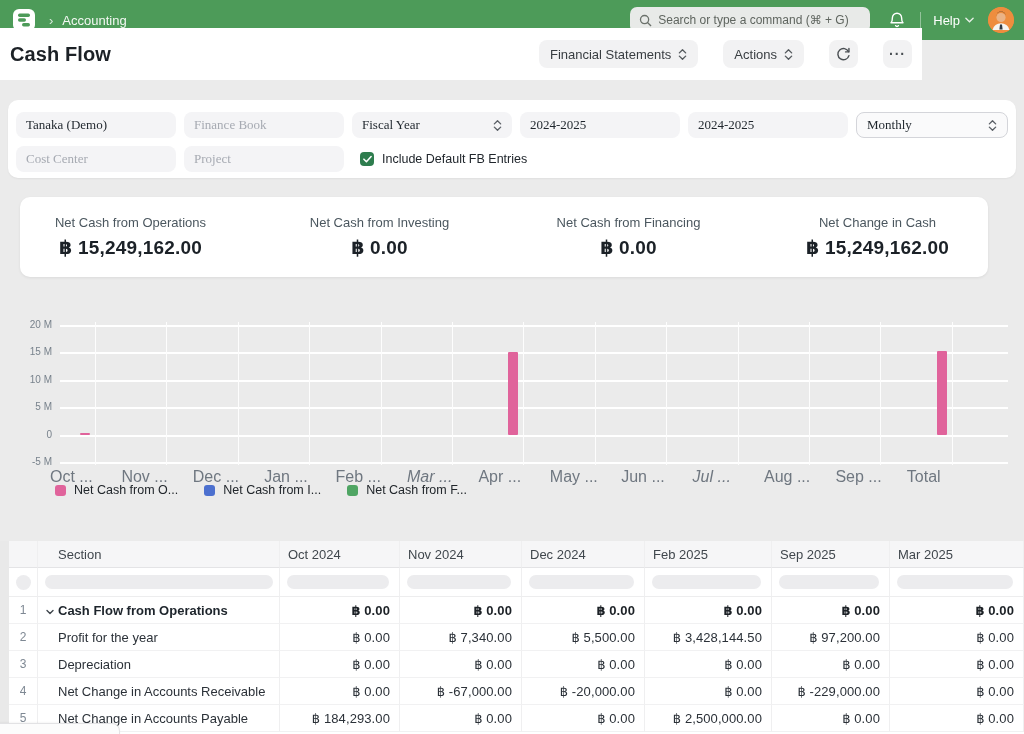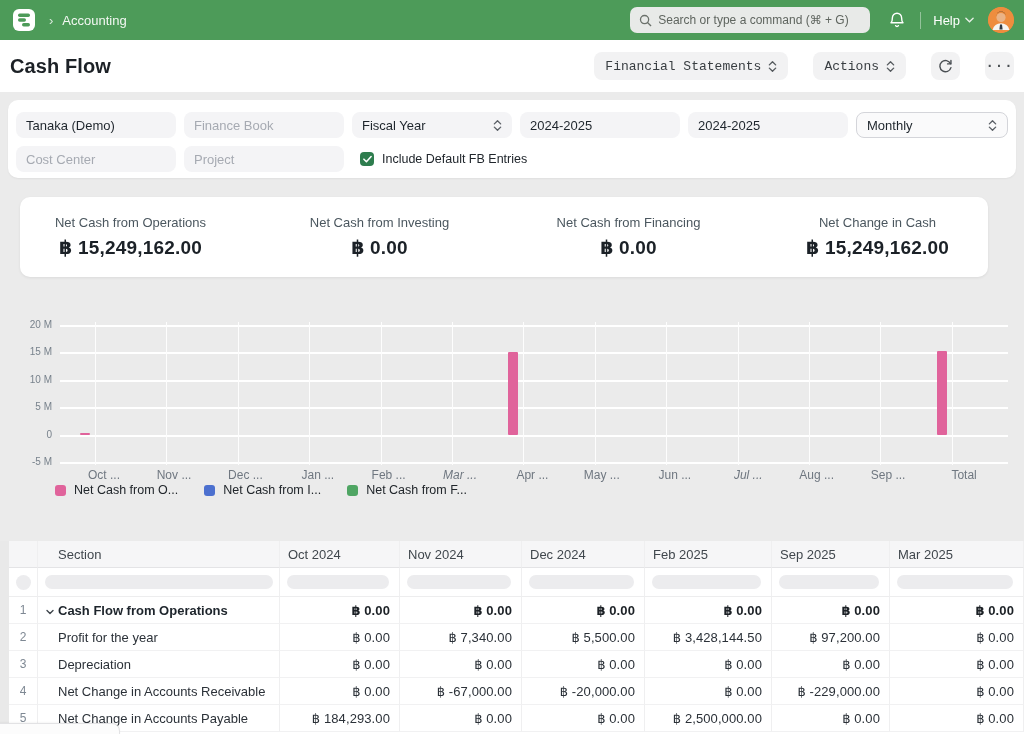--- a/index.html
+++ b/index.html
@@ -15,58 +15,58 @@
   .nav-right { margin-left:auto; display:flex; align-items:center; }
   .searchbar { width:240px; height:26px; background:#e8eae8; border-radius:7px; display:flex;
                align-items:center; padding:0 9px; color:#5f655f; font-size:12px; gap:6px; }
   .bell { margin-left:18px; width:18px; height:18px; }
   .nav-div { width:1px; height:17px; background:rgba(255,255,255,.4); margin:0 12px 0 14px; }
   .help { color:#fff; font-size:13px; font-weight:500; display:flex; align-items:center; gap:5px; }
   .avatar { width:26px; height:26px; border-radius:50%; margin-left:14px; overflow:hidden;
             background:#ee8d3e; position:relative; flex:0 0 auto; }
 
   
-  .pagehead { position:absolute; left:0; top:40px; width:1024px; height:52px; background:#fff;
+  .pagehead { position:absolute; left:0; top:28px; width:922px; height:52px; background:#fff;
               display:flex; align-items:center; padding:0 10px; }
   .page-title { font-size:20px; font-weight:700; color:#1c2126; letter-spacing:.1px; }
-  .head-right { margin-left:auto; display:flex; align-items:flex-start; gap:25px;font-family:Liberation Mono, monospace; }
+  .head-right { margin-left:auto; display:flex; align-items:flex-start; gap:25px; }
   .btn { height:28px; background:#f2f2f3; border:none; border-radius:8px; padding:0 11px;
          font-family:inherit; font-size:13px; color:#383d41; font-weight:500; display:inline-flex;
          align-items:center; gap:7px; }
   .btn.icon-only { width:29px; padding:0; justify-content:center; }
   .dots { font-size:14px; letter-spacing:1px; color:#4a4f53; font-weight:700; }
 
   
   .filters { position:absolute; left:8px; top:100px; width:1008px; height:78px; background:#fff;
              border-radius:10px; box-shadow:0 1px 2px rgba(0,0,0,.05); padding:12px 8px; }
   .frow { display:flex; gap:8px; align-items:center; }
   .frow + .frow { margin-top:8px; }
   .input { width:160px; height:26px; background:#f4f4f6; border-radius:8px; display:flex;
-           align-items:center; padding:0 10px; font-size:13px; color:#1e252c; font-weight:500; }
+           align-items:center; padding:0 10px; font-size:13px; color:#1e252c; font-weight:500;font-family:Liberation Serif, serif; }
   .input.ph { color:#a6aab2; font-weight:400; }
   .input.sel { justify-content:space-between; }
   .input.bordered { width:152px; background:#fafafb; border:1px solid #d4d5da; }
   .chk-group { display:flex; align-items:center; gap:8px; margin-left:8px; }
   .checkbox { width:14px; height:14px; border-radius:4px; background:#2e7d4e; display:flex;
               align-items:center; justify-content:center; }
   .chk-label { font-size:12.5px; color:#20262c; font-weight:500; }
 
   
   .summary { position:absolute; left:20px; top:197px; width:968px; height:80px; background:#fff;
              border-radius:10px; box-shadow:0 1px 3px rgba(0,0,0,.07); display:flex;gap:28px; }
   .sumcol { flex:1; display:flex; flex-direction:column; align-items:center; justify-content:center; gap:6px; }
   .sumlabel { font-size:13px; color:#4b575f; }
   .sumvalue { font-size:19px; font-weight:700; color:#1b2127; letter-spacing:.2px; }
 
   
   #chart { position:absolute; left:0; top:300px; width:1024px; height:215px; }
   .gl-h { position:absolute; left:60px; width:948px; height:2px; background:#fff; }
   .gl-v { position:absolute; width:1px; top:22px; height:143px; background:#fdfdfd; }
   .ytick { position:absolute; width:44px; text-align:right; font-size:10px; color:#78828c; }
-  .xtick { position:absolute; width:70px; text-align:right; font-size:12px; color:#6f7780; }
+  .xtick { position:absolute; width:70px; text-align:left; font-size:16px; color:#6f7780; }
   .bar { position:absolute; width:10px; border-radius:1px; }
   .legend { position:absolute; left:55px; top:183px; display:flex; align-items:center; gap:26px; }
   .leg-item { display:flex; align-items:center; gap:8px; }
   .leg-swatch { width:11px; height:11px; border-radius:3px; }
   .leg-label { font-size:12.5px; font-weight:500; color:#21262b; }
 
   
   .table-wrap { position:absolute; left:0; top:541px; width:1024px; height:193px; background:#fff; }
   .left-strip { position:absolute; left:0; top:0; width:9px; height:193px; background:#e9e9e9; }
   #dt { position:absolute; left:9px; top:0; width:1015px; display:grid;

